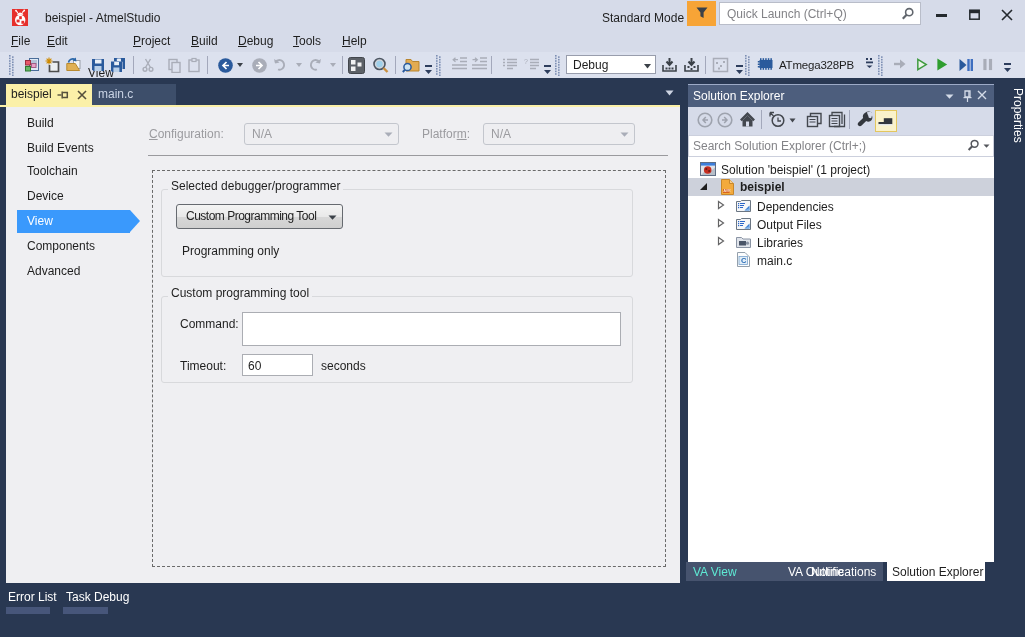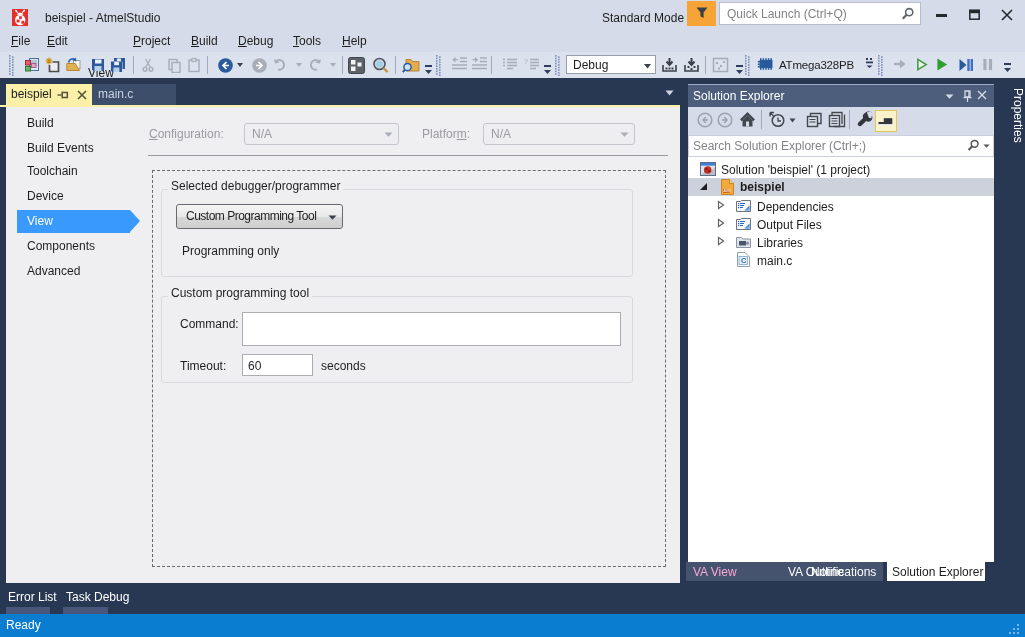--- a/index.html
+++ b/index.html
@@ -573,36 +573,23 @@
       <rect x="2" y="4.5" width="8.5" height="8" fill="#e3eef7" stroke="#7aa3cc" stroke-width="0.8"></rect>
       <text x="4" y="11" font-size="7.5" font-weight="bold" fill="#2d6fb8" font-family="Liberation Sans">C</text>
     </svg>
     <div class="abs t12" style="left:69px;top:169px;">main.c</div>
 
   </div>
 
   <div class="abs" style="left:998px;top:85px;width:27px;height:90px;color:#ffffff;writing-mode:vertical-rl;font-size:12px;padding-top:3px;padding-left:5px;">Properties</div>
 
   <div class="abs" style="left:686px;top:562px;width:197px;height:19px;background:#46536e;"></div>
-  <div class="abs t12" style="left:693px;top:565px;color:#f9a8d4;">VA View</div>
+  <div class="abs t12" style="left:693px;top:565px;color:#5eead4;">VA View</div>
   <div class="abs t12" style="left:788px;top:565px;color:#fff;">VA Outline</div>
   <div class="abs t12" style="left:811px;top:565px;color:#fff;">Notifications</div>
   <div class="abs" style="left:887px;top:560px;width:98px;height:21px;background:#ffffff;"></div>
   <div class="abs t12" style="left:892px;top:565px;">Solution Explorer</div>
   <div class="abs t12 wht" style="left:8px;top:590px;">Error List</div>
   <div class="abs t12 wht" style="left:66px;top:590px;">Task Debug</div>
   <div class="abs" style="left:6px;top:607px;width:44px;height:7px;background:#47567a;"></div>
   <div class="abs" style="left:63px;top:607px;width:45px;height:7px;background:#47567a;"></div>
 
-  <div class="abs" id="statusbar">
-      <span style="position:absolute;left:6px;top:4px;">Ready</span>
-      <svg style="position:absolute;left:1008px;top:10px" width="12" height="10" viewBox="0 0 12 10">
-        <g fill="#79b6e4">
-          <rect x="9" y="0" width="2" height="2"></rect>
-          <rect x="9" y="4" width="2" height="2"></rect>
-          <rect x="9" y="8" width="2" height="2"></rect>
-          <rect x="5" y="4" width="2" height="2"></rect>
-          <rect x="5" y="8" width="2" height="2"></rect>
-          <rect x="1" y="8" width="2" height="2"></rect>
-        </g>
-      </svg>
-    </div>
 </div>
 
 </body></html>

